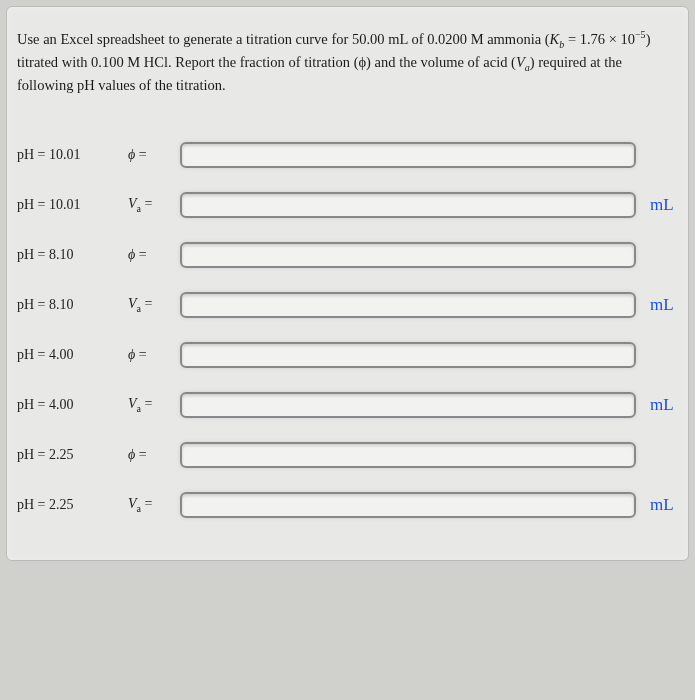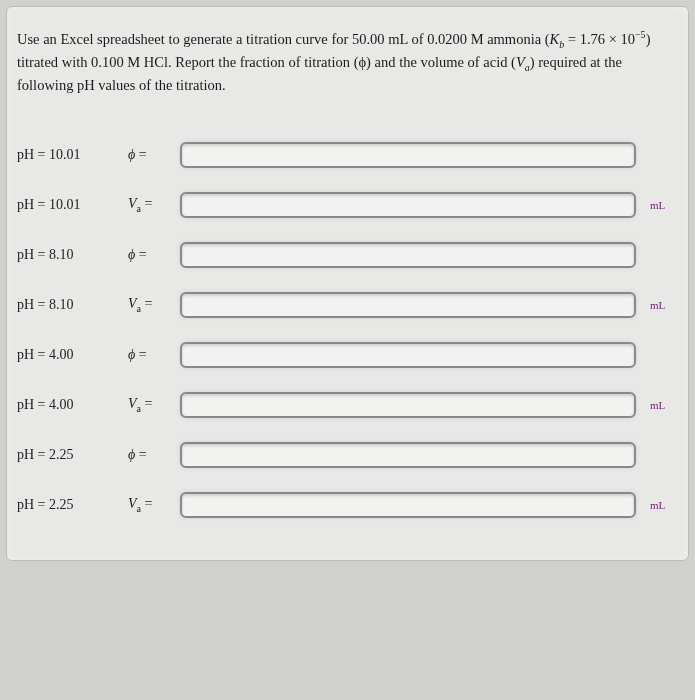--- a/index.html
+++ b/index.html
@@ -56,22 +56,22 @@
       border: 2px solid #888;
       border-radius: 6px;
       background: #f2f2f0;
       box-shadow: inset 0 2px 3px rgba(0,0,0,0.15), 0 0 4px rgba(120,130,150,0.2);
       outline: none;
       padding: 0 6px;
       font-size: 14px;
     }
     .unit {
       width: 36px;
-      font-size: 11px;
-      color: #701a75;
+      font-size: 17px;
+      color: #1d4ed8;
       padding-left: 8px;
     }
     
     sup { font-size: 10px; vertical-align: super; }
     sub { font-size: 10px; vertical-align: sub; }
   </style>
 </head>
 <body>
 
 <div class="page">

